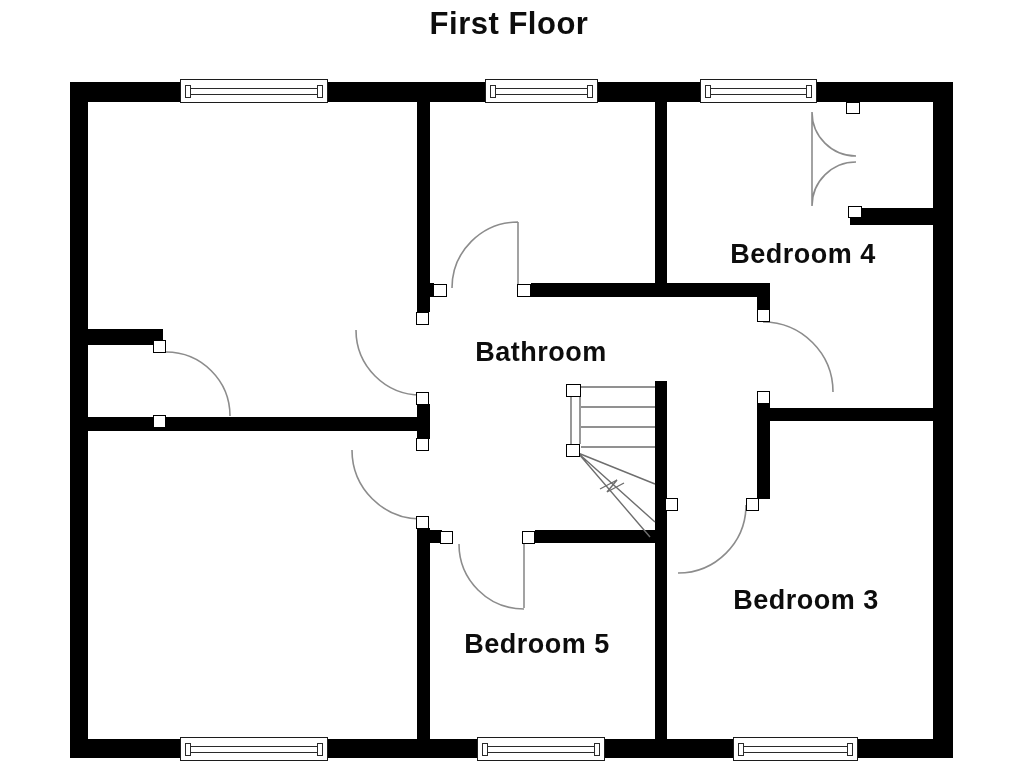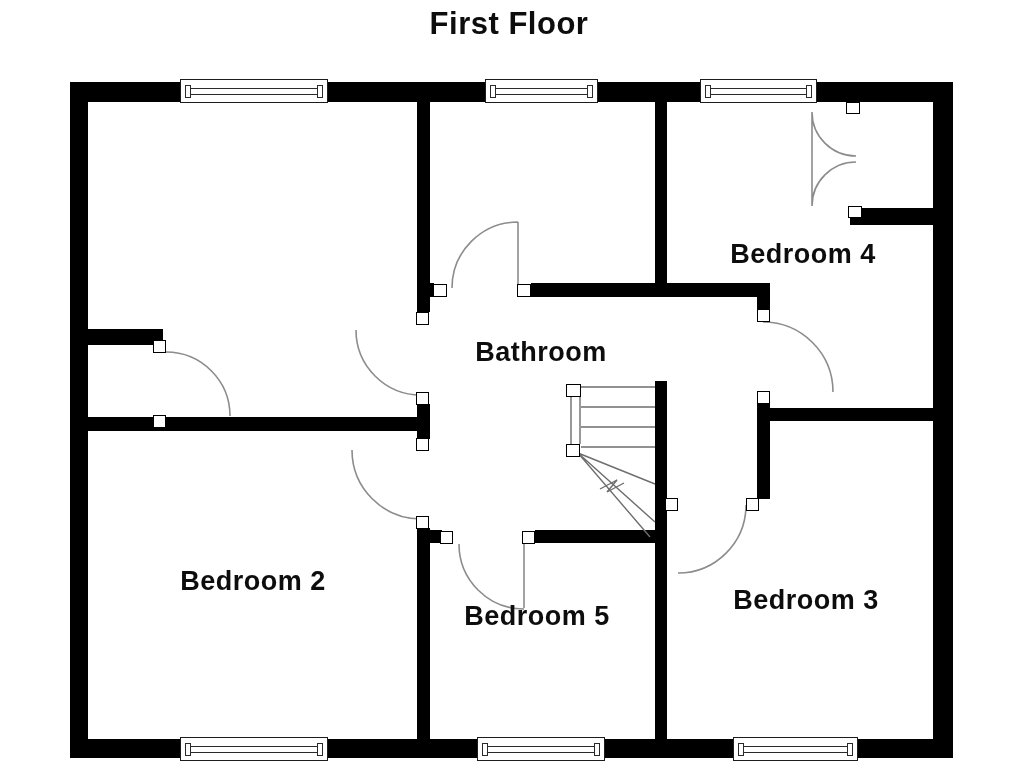--- a/index.html
+++ b/index.html
@@ -115,17 +115,16 @@
   <div class="jamb" style="left:757px;top:391px;width:13px;height:13px;"></div>
   <div class="jamb" style="left:665px;top:498px;width:13px;height:13px;"></div>
   <div class="jamb" style="left:746px;top:498px;width:13px;height:13px;"></div>
   <div class="jamb" style="left:846px;top:102px;width:14px;height:12px;"></div>
   <div class="jamb" style="left:848px;top:206px;width:14px;height:12px;"></div>
   <div class="jamb" style="left:566px;top:384px;width:15px;height:13px;"></div>
   <div class="jamb" style="left:566px;top:444px;width:14px;height:13px;"></div>
 
   <div class="room-label" style="left:803px;top:246px;margin-top:8px;">Bedroom 4</div>
   <div class="room-label" style="left:541px;top:352px;">Bathroom</div>
-  <div class="room-label" style="left:253px;top:581px;">Bedroom 2</div>
-  <div class="room-label" style="left:537px;top:616px;">Bedroom 5</div>
+  <div class="room-label" style="left:537px;top:644px;">Bedroom 5</div>
   <div class="room-label" style="left:806px;top:600px;">Bedroom 3</div>
 
 </div>
 
 </body></html>

